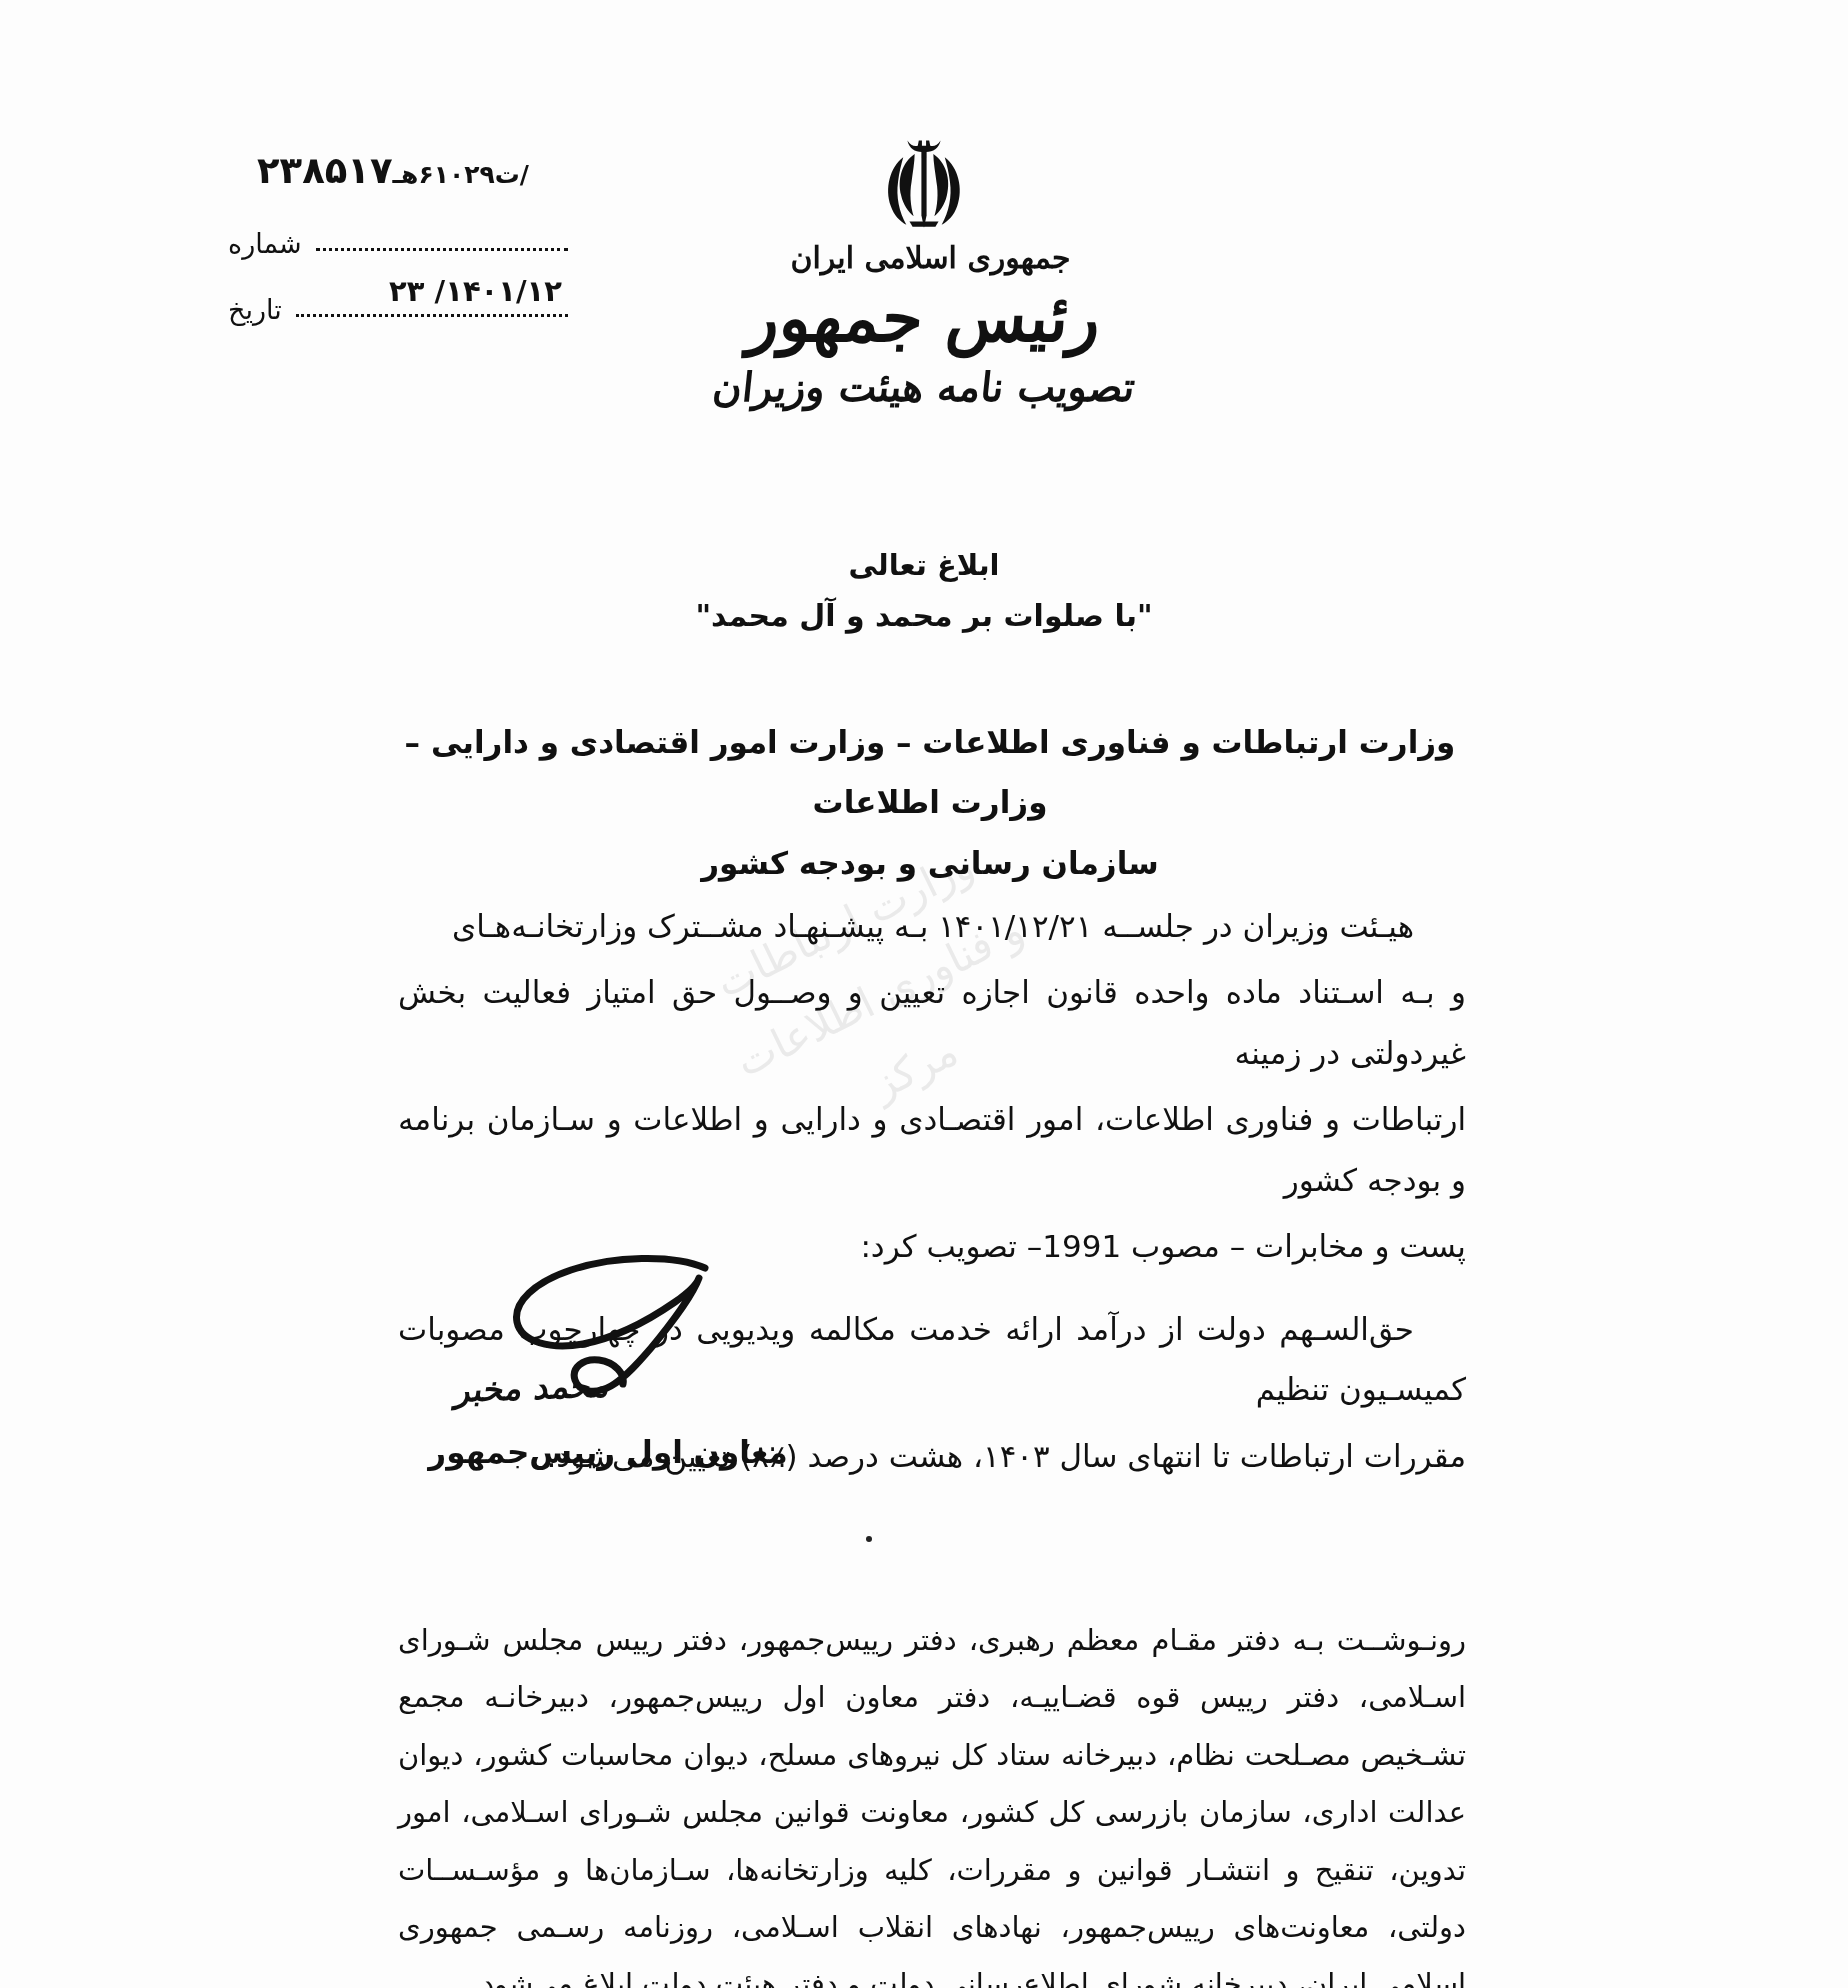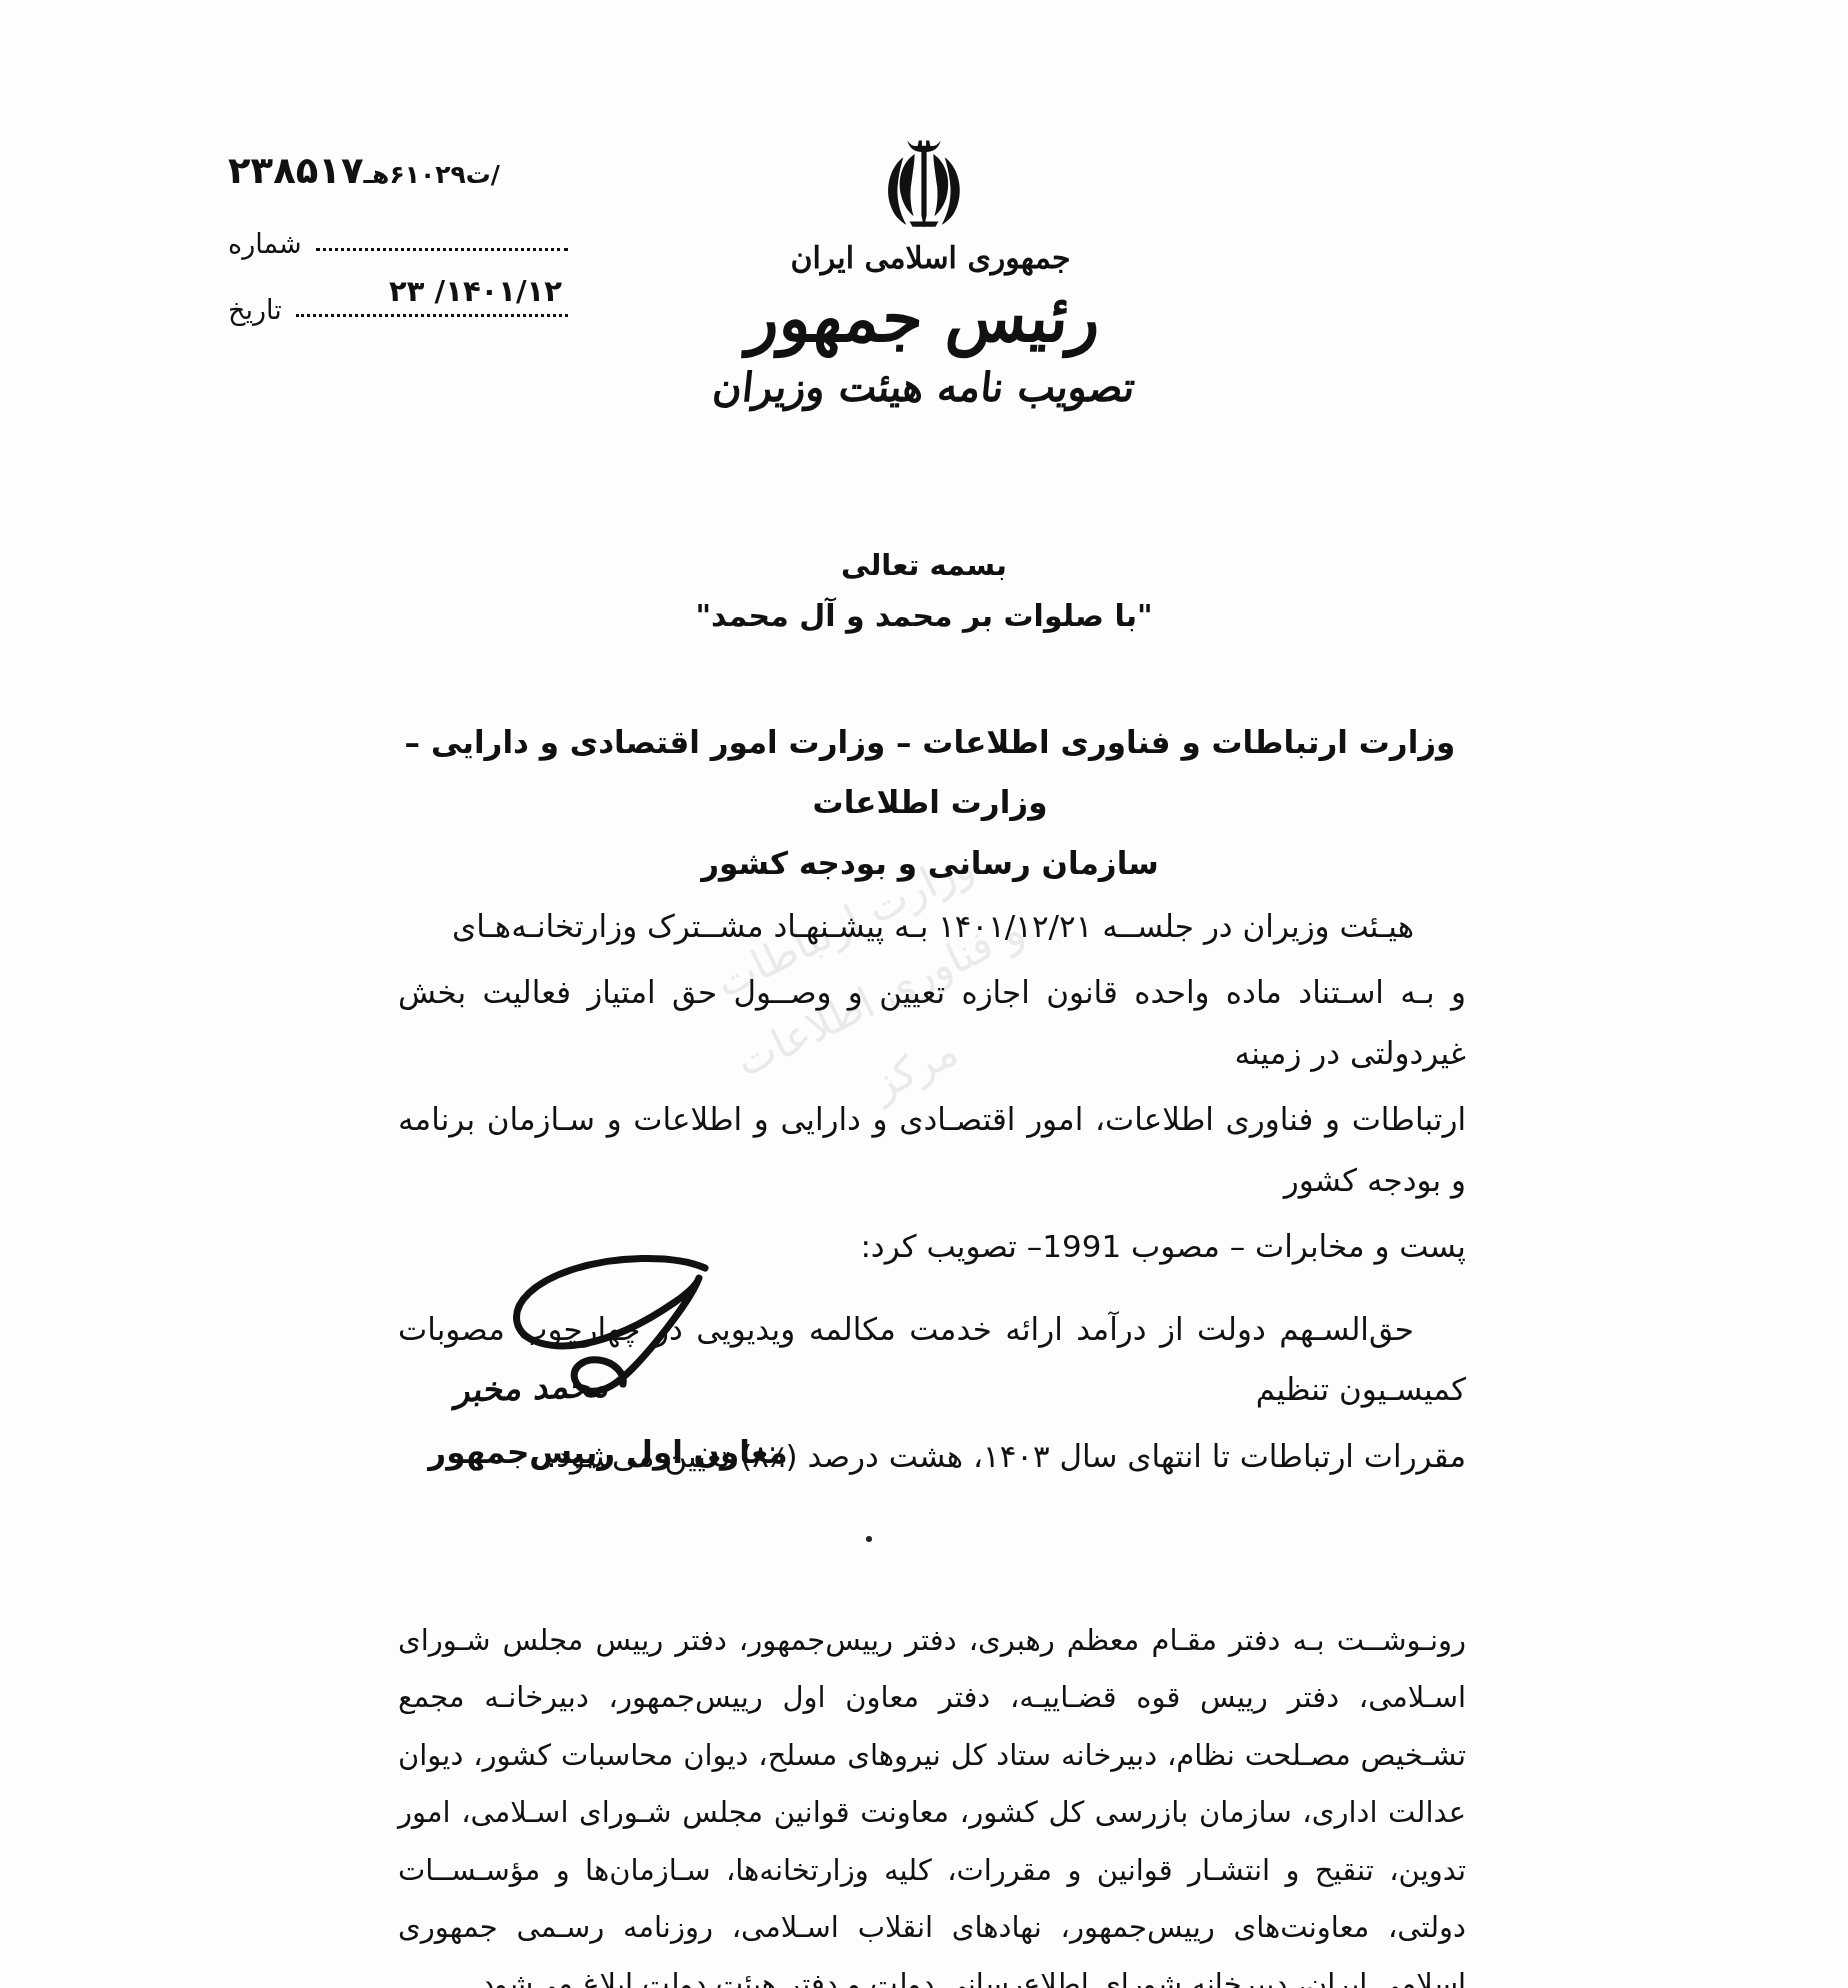--- a/index.html
+++ b/index.html
@@ -40,21 +40,21 @@
     font-family: "DejaVu Sans", sans-serif;
     white-space: pre-line;
   }
 
   
   .reg-block {
     position: absolute;
     left: 228px;
     top: 150px;
     width: 340px;
-    text-align: left;
+    text-align: center;
     direction: rtl;
   }
   .reg-number {
     font-size: 37px;
     font-weight: 700;
     letter-spacing: 2px;
     white-space: nowrap;
     line-height: 1.15;
     direction: rtl;
     unicode-bidi: plaintext;
@@ -285,21 +285,21 @@
 
         <path d="M36 92 h28 l-3 5 h-22 z"></path>
       </g>
     </svg>
     <div class="country-line">جمهوری اسلامی ایران</div>
     <div class="office-line">رئیس جمهور</div>
     <div class="doctype-line">تصویب نامه هیئت وزیران</div>
   </div>
 
   <div class="invocation">
-    <div class="l1">بسمه تعالی</div>
+    <div class="l1">ابلاغ تعالی</div>
     <div class="l2">"با صلوات بر محمد و آل محمد"</div>
   </div>
 
   <div class="addressees">
     <div>وزارت ارتباطات و فناوری اطلاعات – وزارت  امور اقتصادی و دارایی – وزارت اطلاعات</div>
     <div>سازمان رسانی و بودجه کشور</div>
   </div>
 
   <div class="body-text">
     <p class="indent">هیـئت وزیران در جلســه  ۱۴۰۱/۱۲/۲۱ بـه پیشـنهـاد مشــترک وزارتخانـه‌هـای</p>

